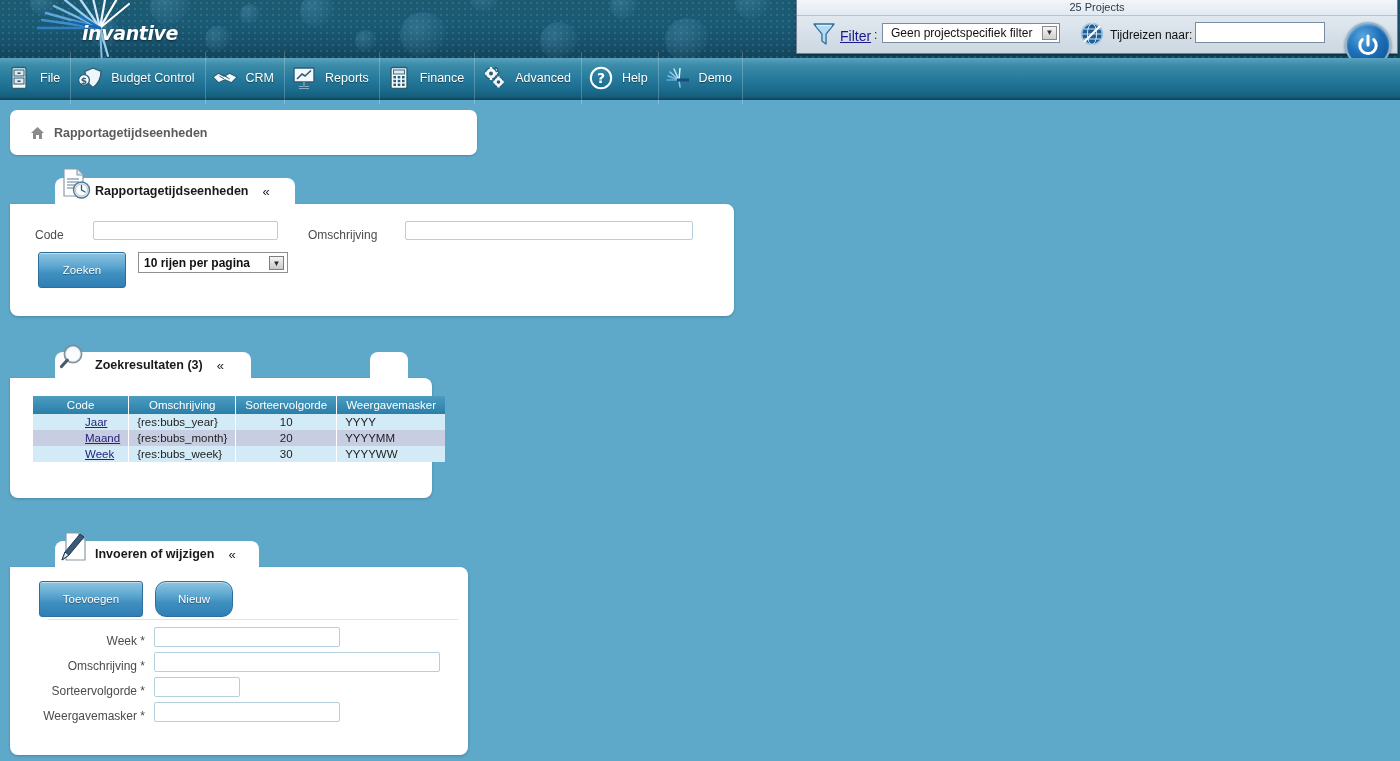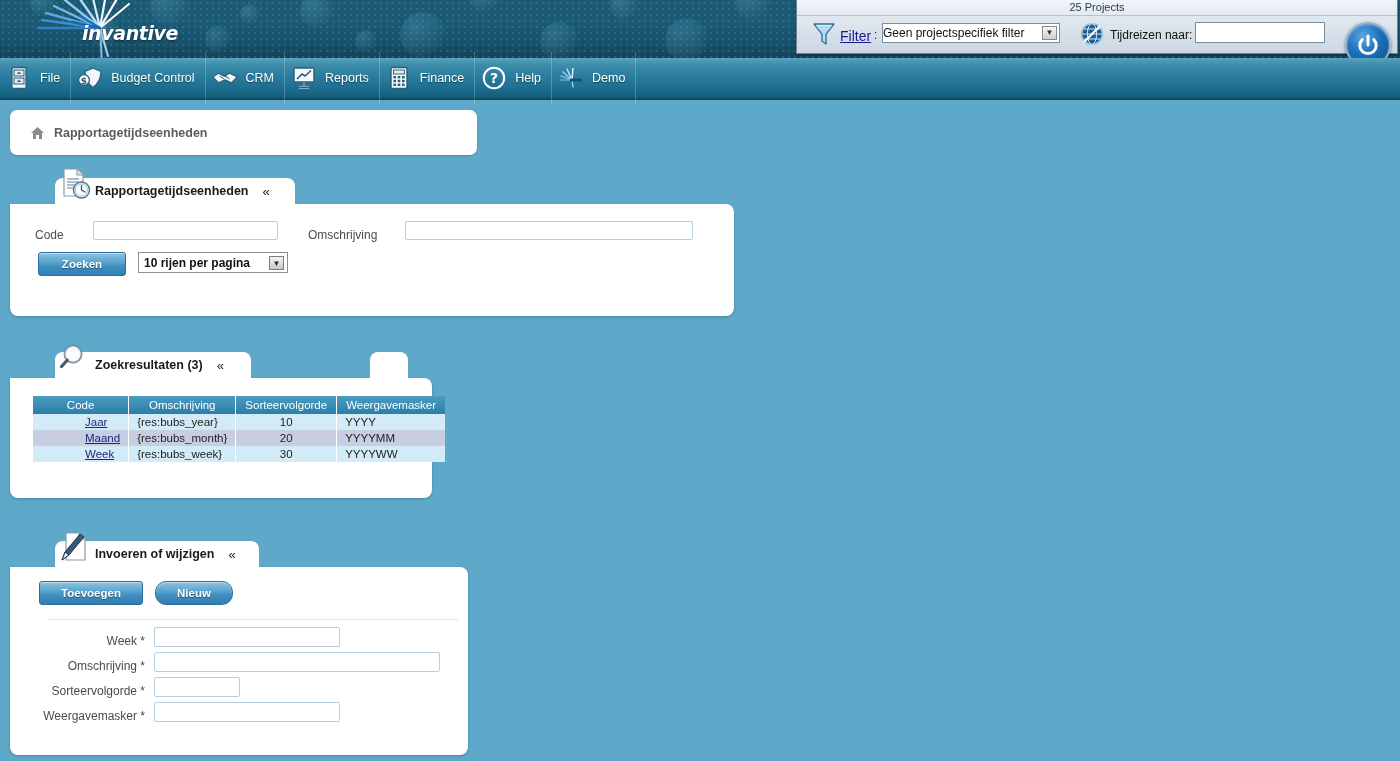--- a/index.html
+++ b/index.html
@@ -68,21 +68,21 @@
   }
   #funnel-icon { position: absolute; left: 16px; top: 6px; }
   #filter-label {
     position: absolute; left: 43px; top: 12px;
     font-size: 14px; color: #1a1a8c; text-decoration: underline; cursor: pointer;
   }
   #filter-colon { position: absolute; left: 77px; top: 12px; font-size: 12px; color:#222; }
   #filter-select {
     position: absolute; left: 85px; top: 7px; width: 178px; height: 20px;
     background: #fff; border: 1px solid #7b8ea1; box-sizing: border-box;
-    font-size: 12px; color: #111; padding-left: 0; line-height: 18px;
+    font-size: 12px; color: #111; padding-left: 8px; line-height: 18px;
   }
   #filter-select-arrow {
     position: absolute; right: 2px; top: 2px; width: 15px; height: 14px;
     background: linear-gradient(to bottom,#f6f6f6,#cfcfcf);
     border: 1px solid #8a8a8a; box-sizing: border-box;
     display: flex; align-items: center; justify-content: center;
     font-size: 8px; color: #333;
   }
   #globe-icon { position: absolute; left: 283px; top: 6px; }
   #tijdreizen-label {
@@ -172,24 +172,24 @@
   #panel1-body { left: 10px; top: 204px; width: 724px; height: 112px; border-radius: 0 8px 8px 8px; }
 
   .form-label {
     position: absolute; font-size: 12px; color: #4b4b4b;
   }
   .form-input {
     position: absolute; background: #ffffff;
     border: 1px solid #b6cfdd; border-radius: 2px; box-sizing: border-box;
   }
   .btn {
-    position: absolute; height: 24px;
+    position: absolute; height: 36px;
     background: linear-gradient(to bottom, #8ec4e0 0%, #5ba6d0 40%, #3f8fc0 60%, #2f7fb4 100%);
     border: 1px solid #2c6f9c; border-radius: 3px;
-    color: #ffffff; font-size: 11.5px; font-weight: bold;
+    color: #ffffff; font-size: 11.5px; font-weight: normal;
     display: flex; align-items: center; justify-content: center;
     text-shadow: 0 1px 1px rgba(0,0,0,.4);
     box-shadow: inset 0 1px 0 rgba(255,255,255,.45);
     cursor: pointer; box-sizing: border-box;
   }
   .sel {
     position: absolute; background: #ffffff;
     border: 1px solid #8f8f8f; box-sizing: border-box;
     font-size: 12px; font-weight: bold; color: #111;
     display: flex; align-items: center; padding-left: 5px;
@@ -383,20 +383,38 @@
           <rect x="4.4" y="17.6" width="2.6" height="2.4"></rect>
             <rect x="8.7" y="17.6" width="2.6" height="2.4"></rect>
             <rect x="13" y="17.6" width="2.6" height="2.4"></rect>
         </g>
       </svg>
     </span>
     <span class="menu-label">Finance</span>
   </div>
 
 
+  <div class="menu-item">
+    <span class="menu-icon">
+      <svg width="26" height="24" viewBox="0 0 26 24">
+        <g fill="#f2f8fc" stroke="#2b5d73" stroke-width="1">
+          <path d="M9 1.5 l1.6 .3 .9-1.3 1.6 .9 -.3 1.6 1.3 .9 -.9 1.6 -1.6-.3 -.9 1.3 -1.6-.9 .3-1.6 -1.3-.9z" transform="translate(-1,1) scale(1.35)"></path>
+        </g>
+        <circle cx="10" cy="7.5" r="5.6" fill="#f2f8fc" stroke="#2b5d73" stroke-width="1.2"></circle>
+        <circle cx="10" cy="7.5" r="2" fill="#2b5d73"></circle>
+        <circle cx="17.5" cy="16" r="5" fill="#f2f8fc" stroke="#2b5d73" stroke-width="1.2"></circle>
+        <circle cx="17.5" cy="16" r="1.8" fill="#2b5d73"></circle>
+        <g stroke="#f2f8fc" stroke-width="2.4">
+          <path d="M10 1 v2 M10 12 v2 M4 7.5 h2 M14 7.5 h2"></path>
+          <path d="M17.5 10.6 v1.8 M17.5 19.6 v1.8 M12.3 16 h1.8 M20.9 16 h1.8"></path>
+        </g>
+      </svg>
+    </span>
+    <span class="menu-label">Advanced</span>
+  </div>
 
   <div class="menu-item">
     <span class="menu-icon">
       <svg width="24" height="24" viewBox="0 0 24 24">
         <circle cx="12" cy="12" r="10.2" fill="none" stroke="#ffffff" stroke-width="2"></circle>
         <text x="12" y="17" font-size="14" font-family="DejaVu Sans, sans-serif" font-weight="bold" fill="#ffffff" text-anchor="middle">?</text>
       </svg>
     </span>
     <span class="menu-label">Help</span>
   </div>

